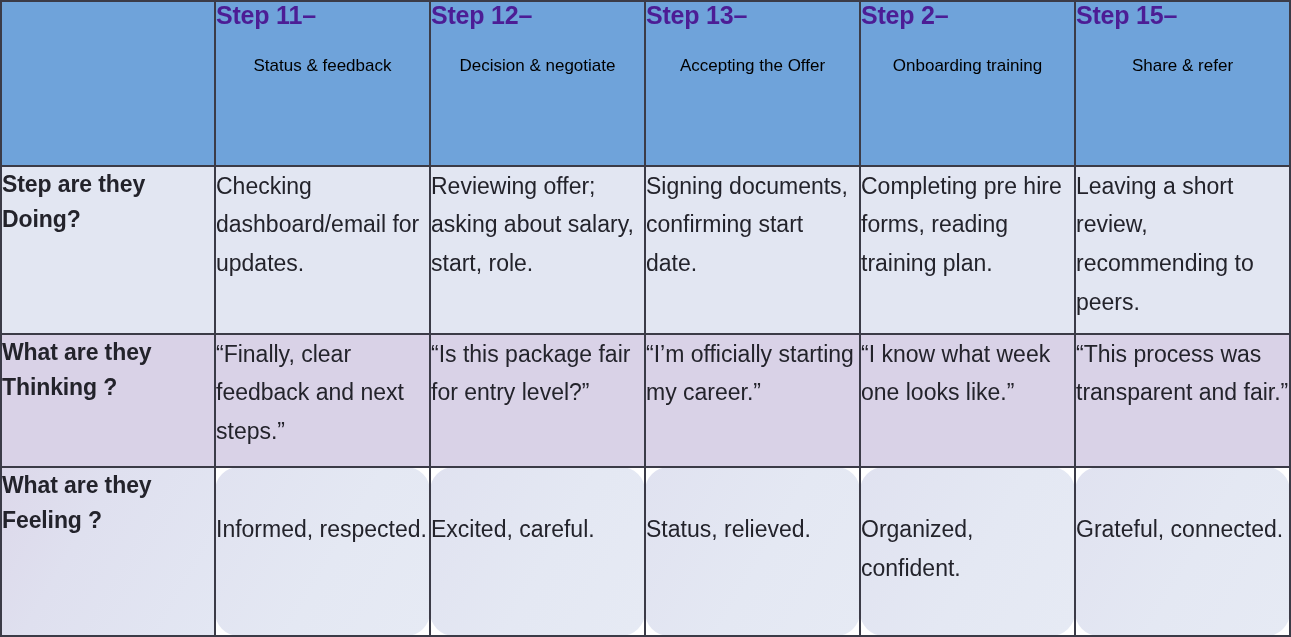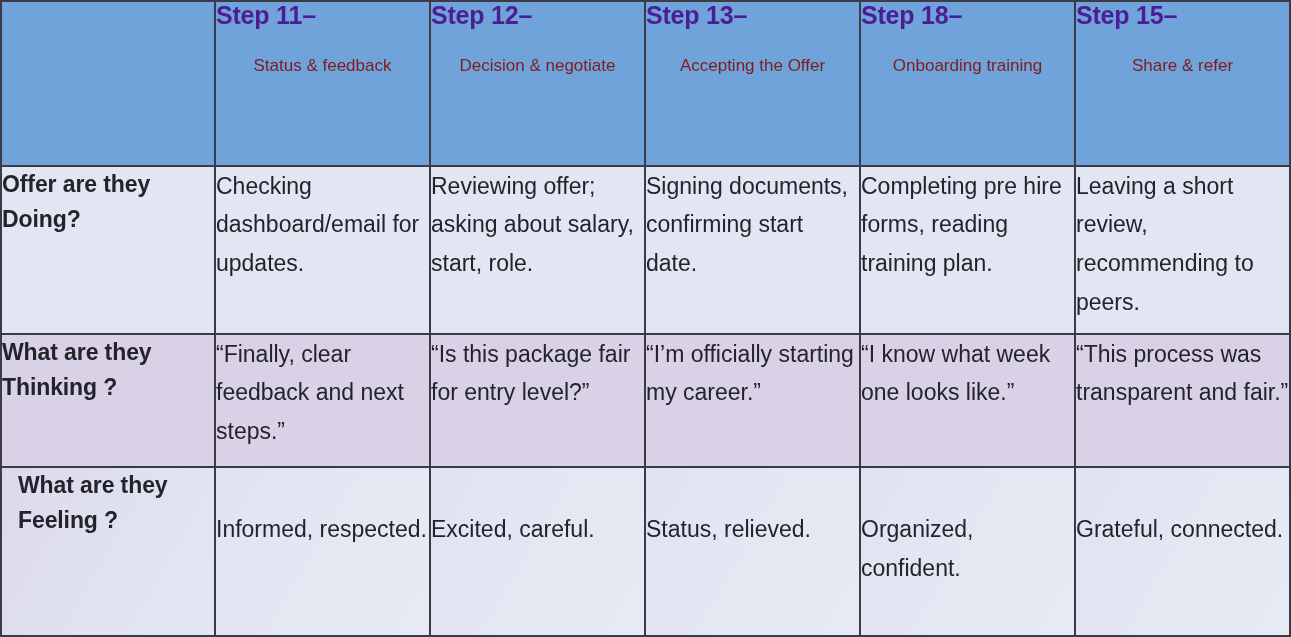--- a/index.html
+++ b/index.html
@@ -38,37 +38,37 @@
     font-size:25px;
     font-weight:bold;
     color:#4c1d95;
     letter-spacing:-0.2px;
     line-height:1.1;
   }
   .hdr-sub {
     display:block;
     margin-top:24px;
     font-size:17px;
-    color:#7f1d1d;
+    color:#000000;
     line-height:1.45;
     text-align:center;
     padding:0 6px;
   }
 
   
   .row-doing td    { height:160px; background:#e2e6f2; }
   .row-thinking td { height:127px; background:#d9d2e7; }
   .row-feeling td  { height:161px; }
 
   .row-feeling .cell-label {
     background:linear-gradient(120deg,#dcd8ea 0%,#dfe0ef 38%,#e3e7f3 100%);
-    padding-left:16px;
   }
   .row-feeling .cell-body {
     background:linear-gradient(120deg,#e0e2f0 0%,#e4e8f3 55%,#e6eaf4 100%);
+    border-radius:24px;
   }
 
   .cell-label {
     padding:30px 20px 0 40px;
   }
   .label-text {
     display:block;
     font-size:23px;
     font-weight:bold;
     color:#23232b;
@@ -112,33 +112,33 @@
         <span class="hdr-title">Step 12–</span>
         <span class="hdr-sub">Decision &amp; negotiate</span>
       </td>
 
       <td class="hdr-cell">
         <span class="hdr-title">Step 13–</span>
         <span class="hdr-sub">Accepting the Offer</span>
       </td>
 
       <td class="hdr-cell">
-        <span class="hdr-title">Step 18–</span>
+        <span class="hdr-title">Step 2–</span>
         <span class="hdr-sub">Onboarding training</span>
       </td>
 
       <td class="hdr-cell">
         <span class="hdr-title">Step 15–</span>
         <span class="hdr-sub">Share &amp; refer</span>
       </td>
     </tr>
 
     <tr class="row-doing">
       <td class="cell-label">
-        <span class="label-text">Offer are they Doing?</span>
+        <span class="label-text">Step are they Doing?</span>
       </td>
       <td class="cell-body">
         <span class="body-text">Checking dashboard/email for updates.</span>
       </td>
       <td class="cell-body">
         <span class="body-text">Reviewing offer; asking about salary, start, role.</span>
       </td>
       <td class="cell-body">
         <span class="body-text">Signing documents, confirming start date.</span>
       </td>

